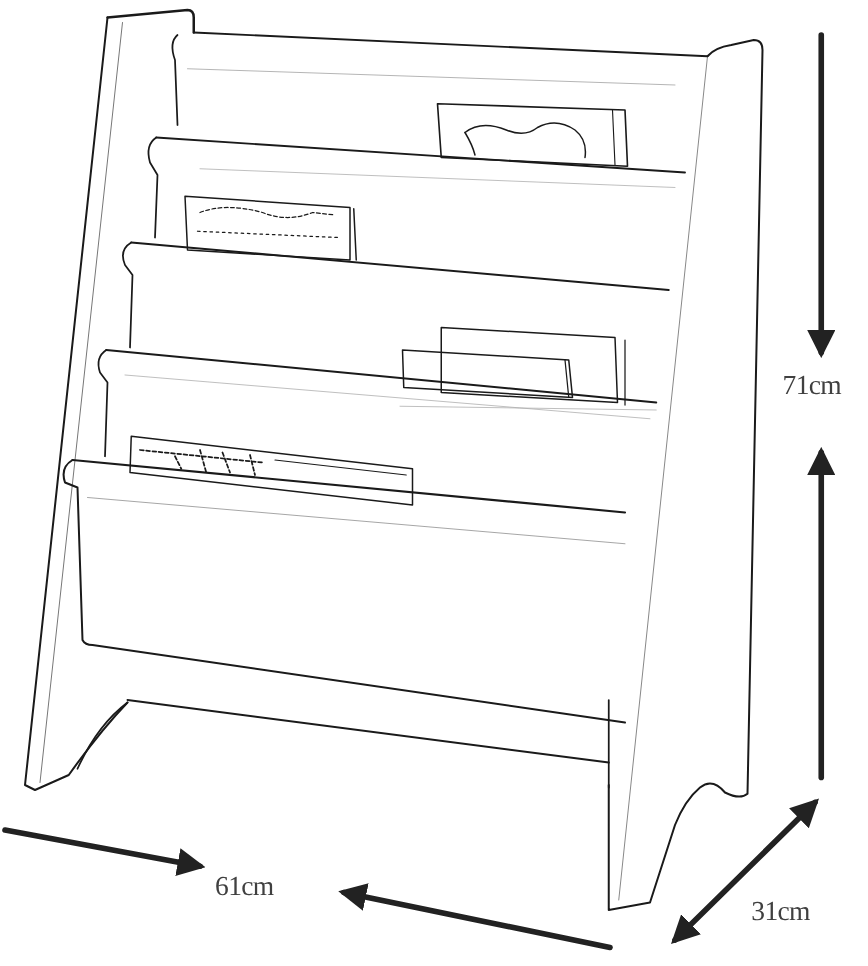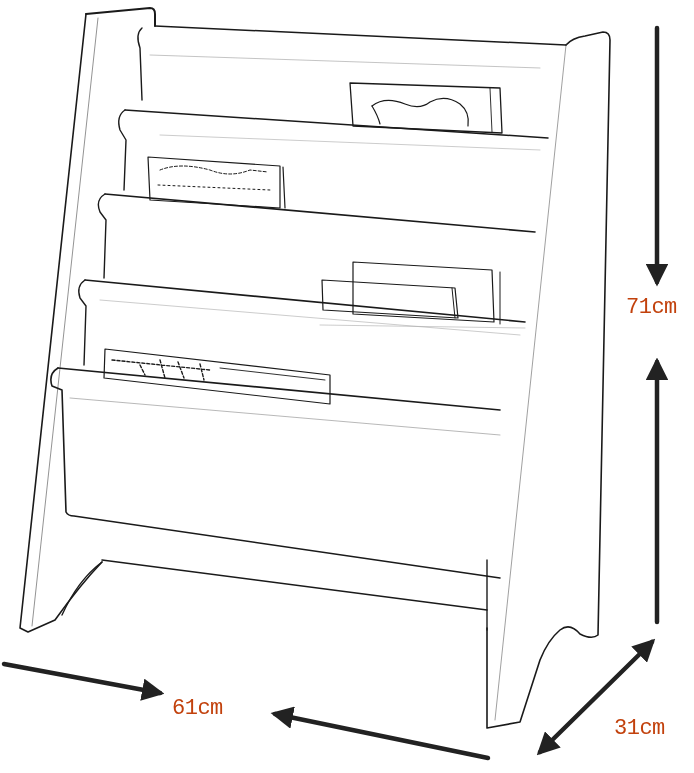--- a/index.html
+++ b/index.html
@@ -1,28 +1,28 @@
 <!DOCTYPE html>
 <html><head>
 <meta charset="utf-8">
 <style>
   html, body { margin: 0; padding: 0; background: #ffffff; }
   .stage { position: relative; width: 694px; height: 773px; overflow: hidden; background: #fff; }
   svg.art { position: absolute; left: 0; top: 0; }
   .dim-label {
     position: absolute;
-    font-family: Liberation Mono, monospace;
+    font-family: Liberation Serif, serif;
     font-size: 22px;
-    color: #c2410c;
+    color: #404040;
     letter-spacing: -0.5px;
     white-space: nowrap;
   }
   .lbl-height { left: 626px; top: 295px; }
   .lbl-width  { left: 172px; top: 696px; }
-  .lbl-depth  { left: 614px; top: 716px; text-align: center; }
+  .lbl-depth  { left: 601px; top: 716px; text-align: center; }
 </style>
 </head>
 <body>
 
 <div class="stage">
   <svg class="art" width="694" height="773" viewBox="0 0 694 773" xmlns="http://www.w3.org/2000/svg">
     <defs>
       <marker id="ah" viewBox="0 0 10 10" refX="8" refY="5" markerWidth="5" markerHeight="5" orient="auto-start-reverse">
         <path d="M0,0 L10,5 L0,10 z" fill="#222"></path>
       </marker>

